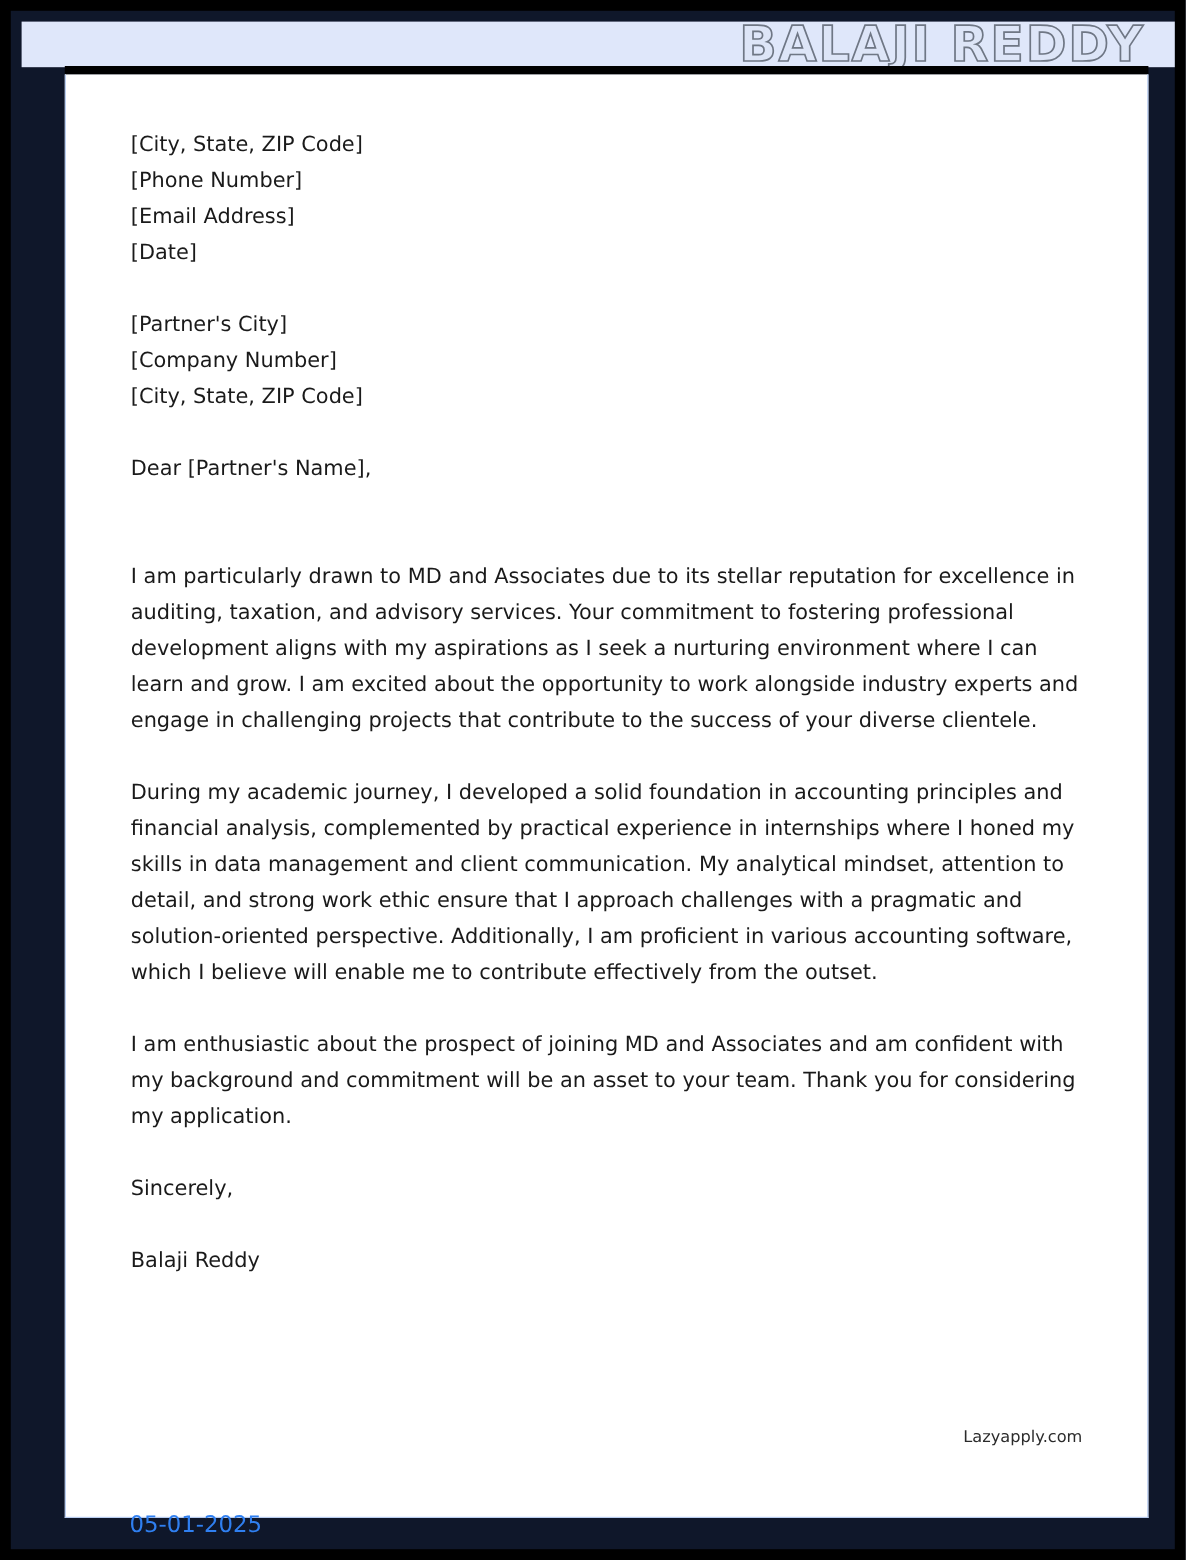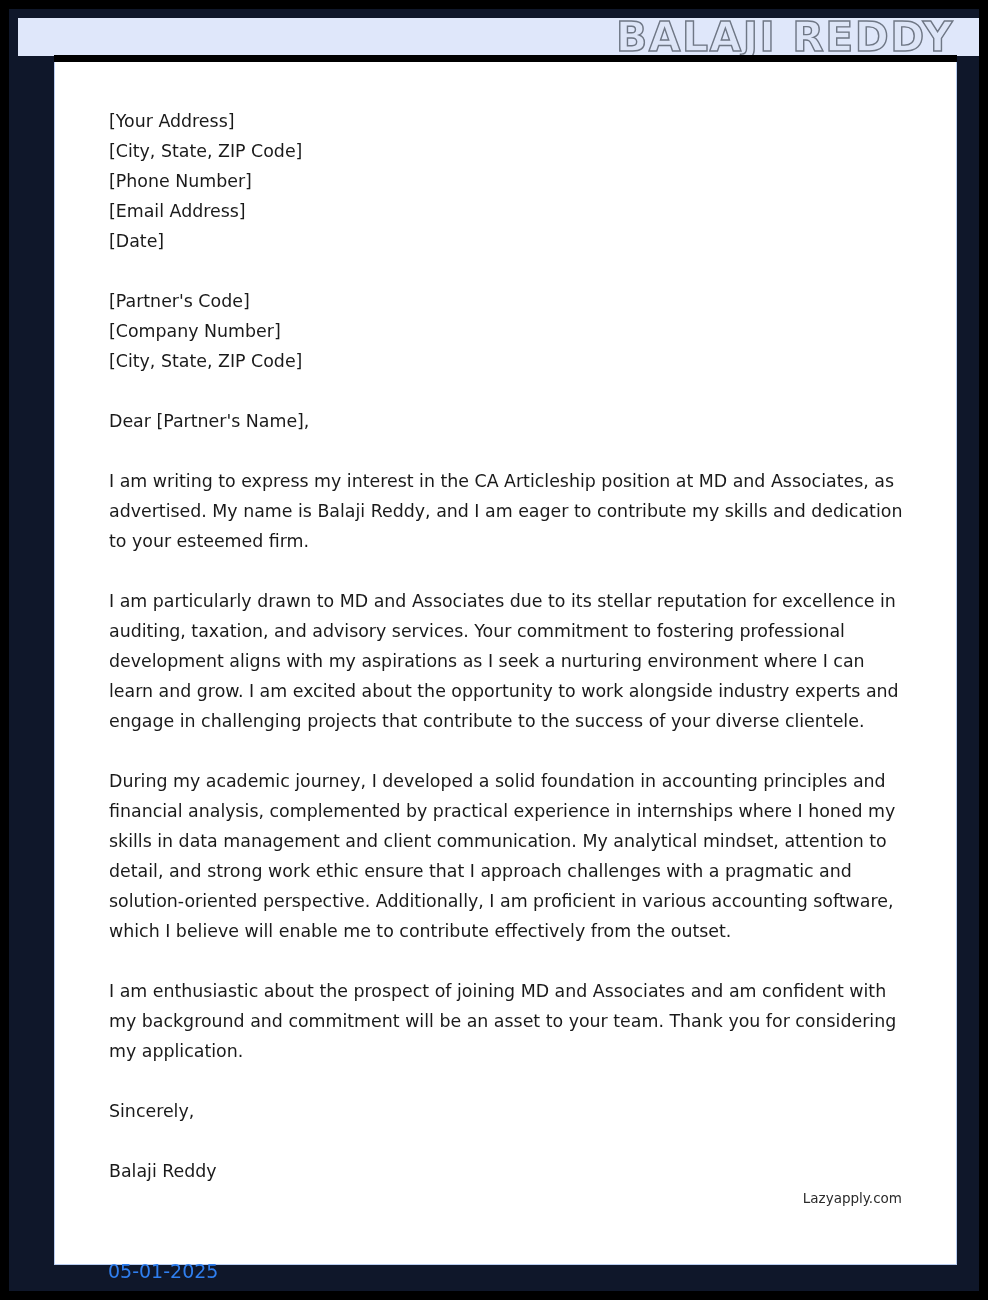--- a/index.html
+++ b/index.html
@@ -135,42 +135,40 @@
     <div class="doc-title">BALAJI REDDY</div>
   </div>
 
   <div class="title-rule"></div>
 
   <div class="page-sheet">
 
     <div class="letter-body">
 
       <div>
-        <div class="addr-line">[Your Address]</div>
         <div class="addr-line">[City, State, ZIP Code]</div>
         <div class="addr-line">[Phone Number]</div>
         <div class="addr-line">[Email Address]</div>
         <div class="addr-line">[Date]</div>
       </div>
 
       <div class="block-gap"></div>
 
       <div>
-        <div class="addr-line">[Partner's Code]</div>
+        <div class="addr-line">[Partner's City]</div>
         <div class="addr-line">[Company Number]</div>
         <div class="addr-line">[City, State, ZIP Code]</div>
       </div>
 
       <div class="block-gap"></div>
 
       <div class="addr-line">Dear [Partner's Name],</div>
 
       <div class="block-gap"></div>
 
-      <p class="letter-para">I am writing to express my interest in the CA Articleship position at MD and Associates, as advertised. My name is Balaji Reddy, and I am eager to contribute my skills and dedication to your esteemed firm.</p>
 
       <div class="block-gap"></div>
 
       <p class="letter-para">I am particularly drawn to MD and Associates due to its stellar reputation for excellence in auditing, taxation, and advisory services. Your commitment to fostering professional development aligns with my aspirations as I seek a nurturing environment where I can learn and grow. I am excited about the opportunity to work alongside industry experts and engage in challenging projects that contribute to the success of your diverse clientele.</p>
 
       <div class="block-gap"></div>
 
       <p class="letter-para">During my academic journey, I developed a solid foundation in accounting principles and financial analysis, complemented by practical experience in internships where I honed my skills in data management and client communication. My analytical mindset, attention to detail, and strong work ethic ensure that I approach challenges with a pragmatic and solution-oriented perspective. Additionally, I am proficient in various accounting software, which I believe will enable me to contribute effectively from the outset.</p>
 
       <div class="block-gap"></div>

